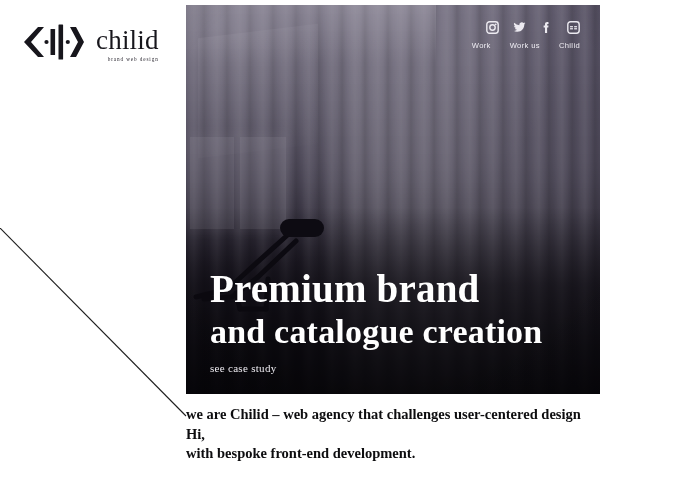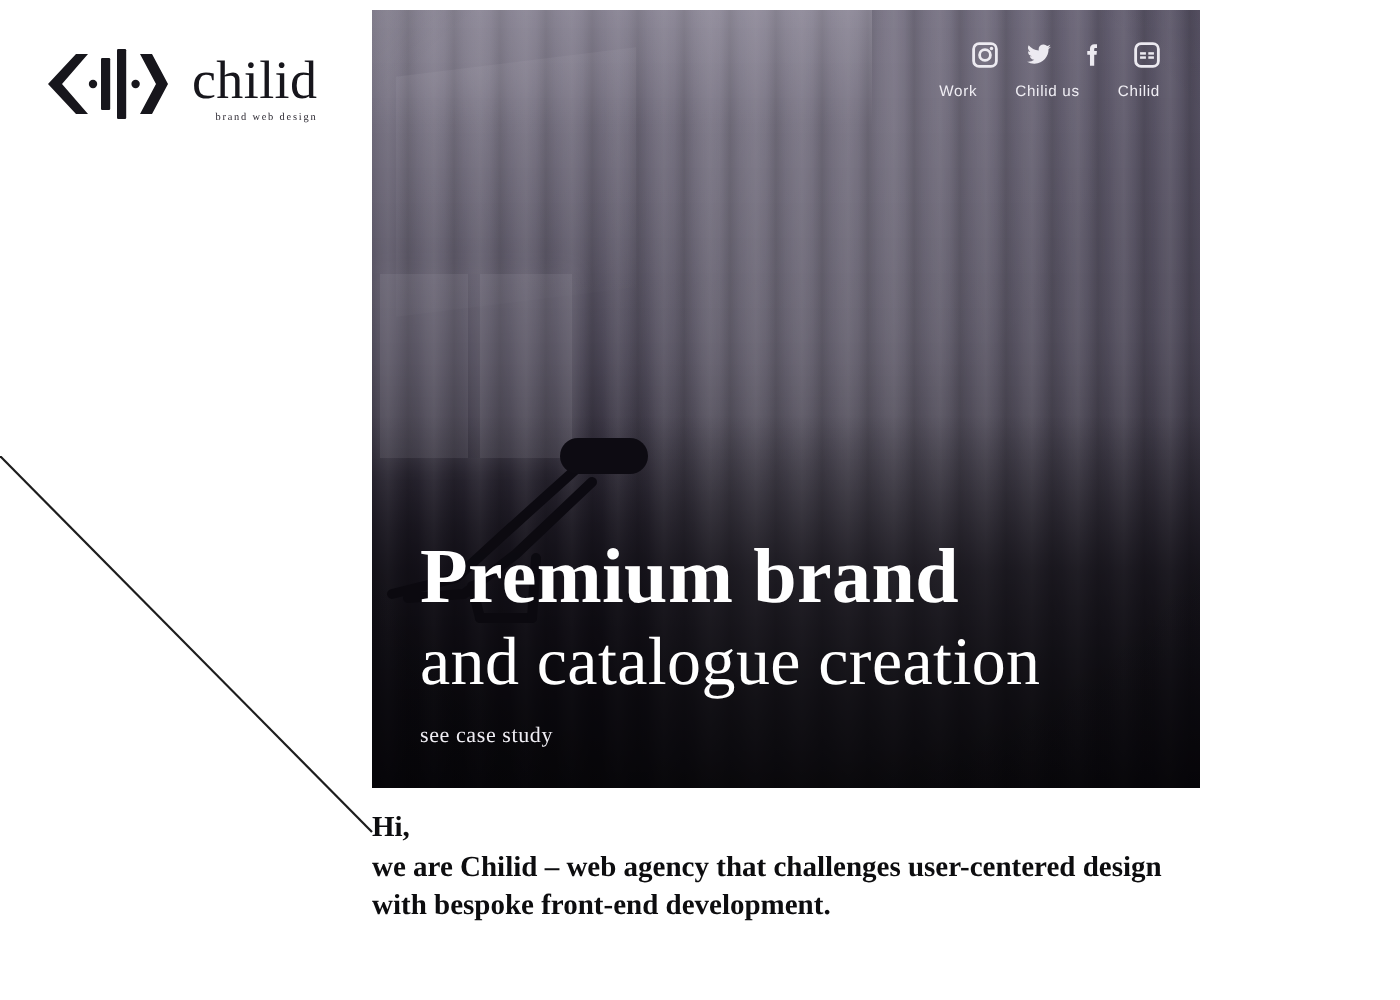--- a/index.html
+++ b/index.html
@@ -199,21 +199,21 @@
     font-family: "Liberation Serif", serif;
     font-weight: 700;
     font-size: 39px;
     line-height: 46px;
     color: #ffffff;
     letter-spacing: 0.2px;
     margin: 0;
   }
   .headline-2 {
     font-family: "Liberation Serif", serif;
-    font-weight: 400;
+    font-weight: 700;
     font-size: 34px;
     line-height: 40px;
     color: #ffffff;
     letter-spacing: 0.2px;
     margin: 0;
   }
   .case-link {
     display: inline-block;
     margin-top: 10px;
     font-family: "Liberation Serif", serif;
@@ -314,35 +314,35 @@
         <svg class="social-icon" viewBox="0 0 24 24">
           <rect x="1.5" y="1.5" width="21" height="21" rx="5" fill="none" stroke="#f2f0f6" stroke-width="2.6"></rect>
           <rect x="5.6" y="9.4" width="5.4" height="2.3" fill="#f2f0f6"></rect>
           <rect x="5.6" y="13.2" width="5.4" height="2.3" fill="#f2f0f6"></rect>
           <rect x="13.2" y="9.4" width="5.2" height="2.3" fill="#f2f0f6"></rect>
           <rect x="13.2" y="13.2" width="5.2" height="2.3" fill="#f2f0f6"></rect>
         </svg>
       </div>
       <div class="nav-row">
         <a class="nav-link" href="#">Work</a>
-        <a class="nav-link" href="#">Chilid us</a>
+        <a class="nav-link" href="#">Work us</a>
         <a class="nav-link" href="#">Chilid</a>
       </div>
     </div>
 
     <div class="hero-copy">
       <h1 class="headline-1">Premium brand</h1>
       <h2 class="headline-2">and catalogue creation</h2>
       <a class="case-link" href="#">see case study</a>
     </div>
   </div>
 
   <svg class="leader-line" viewBox="0 0 196 196">
     <line x1="0" y1="0" x2="186" y2="188" stroke="#1d1d1d" stroke-width="1.1"></line>
   </svg>
 
   <div class="intro">
+    <p class="intro-line">we are Chilid – web agency that challenges user-centered design</p>
     <p class="intro-line">Hi,</p>
-    <p class="intro-line">we are Chilid – web agency that challenges user-centered design</p>
     <p class="intro-line">with bespoke front-end development.</p>
   </div>
 
 </div>
 
 </body></html>

